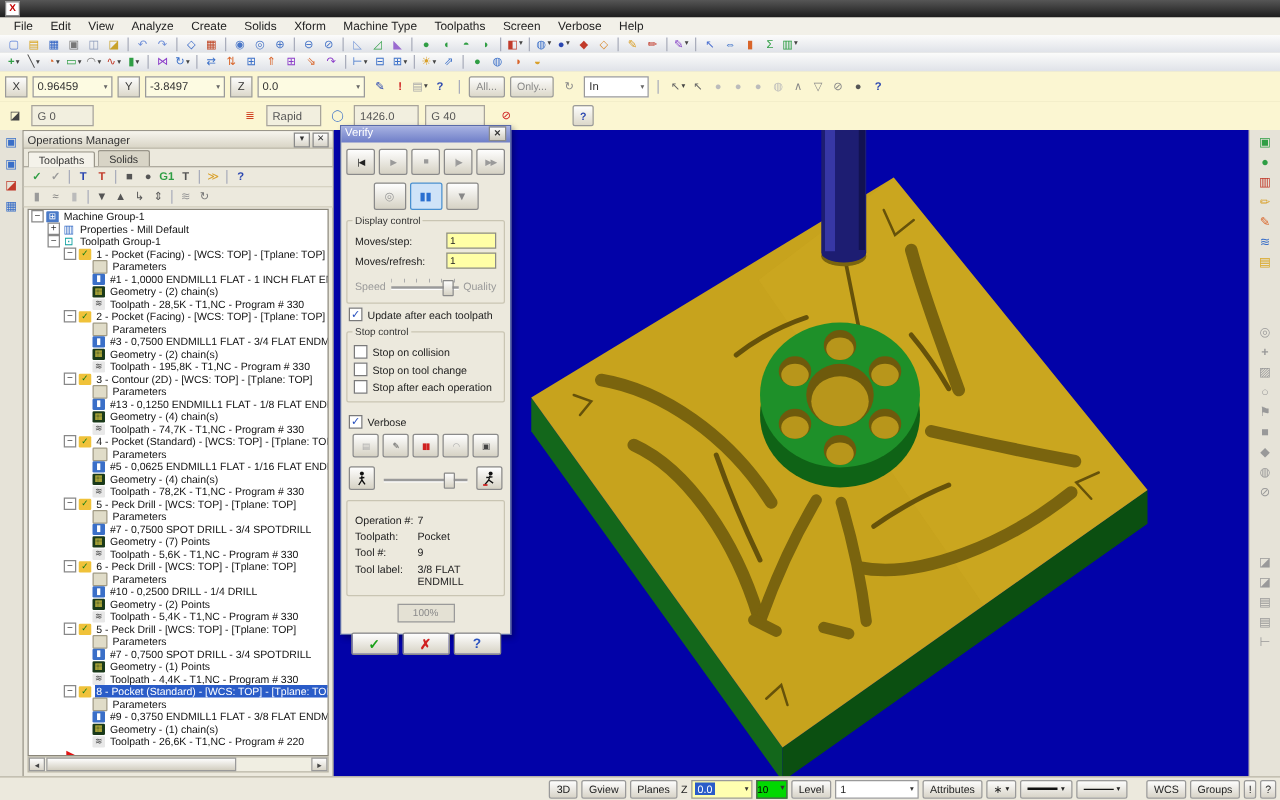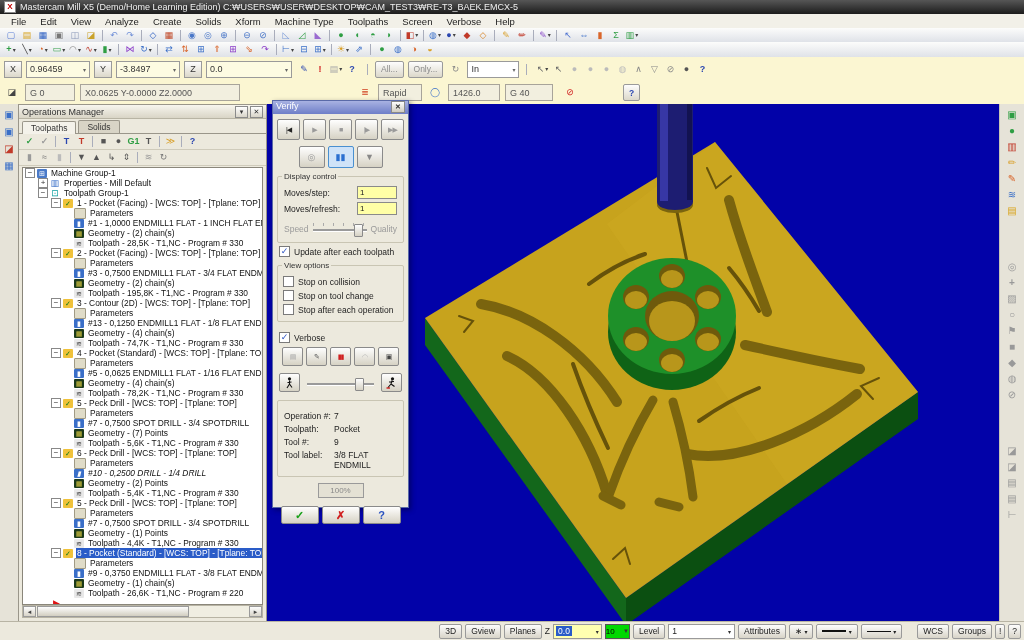--- a/index.html
+++ b/index.html
@@ -109,21 +109,20 @@
   .lvl{height:13px;border:1px solid #9a9a9a;background:#fff;width:66px;display:flex;align-items:center;font-size:8.5px;padding:0 3px}
   .lvl .dd,.sfield .dd,.swatch .dd{font-size:6px;margin-left:auto;color:#333}
   .linesw{width:24px;height:0;border-top:2px solid #111;display:inline-block}
   .linesw.thin{border-top-width:1px}
 </style>
 </head>
 <body>
 
 <div class="titlebar">
   <div class="applogo">X</div>
-  <span>Mastercam Mill X5 (Demo/Home Learning Edition)   C:₩USERS₩USER₩DESKTOP₩CAM_TEST3₩RE-T3_BAEK.EMCX-5</span>
 </div>
 
 <div class="menubar" id="menubar">
     <span class="mi">File</span>
     <span class="mi">Edit</span>
     <span class="mi">View</span>
     <span class="mi">Analyze</span>
     <span class="mi">Create</span>
     <span class="mi">Solids</span>
     <span class="mi">Xform</span>
@@ -433,23 +432,20 @@
 
 <div class="gbar">
   <div style="display:flex" id="gleft">
       <div class="tbi">
         <span style="color: rgb(68, 68, 68);">◪</span>
       </div>
     </div>
   <div class="gfield" style="width:40px">
       <span>G 0</span>
     </div>
-  <div class="gfield" style="width:150px">
-      <span>X0.0625 Y-0.0000 Z2.0000</span>
-    </div>
   <div style="margin-left:112px;display:flex" id="gmid">
       <div class="tbi">
         <span style="color: rgb(208, 64, 32);">≣</span>
       </div>
     </div>
   <div class="gfield" style="width:34px">
       <span>Rapid</span>
     </div>
   <div style="display:flex" id="gspin">
       <div class="tbi">
@@ -710,21 +706,21 @@
         <div class="trow" style="padding-left: 28px;">
           <span class="exp">−</span>
           <span class="ticon" style="color: rgb(10, 122, 26); background: rgb(240, 194, 58);">✓</span>
           <span class="tlabel">6 - Peck Drill - [WCS: TOP] - [Tplane: TOP]</span>
         </div>
         <div class="trow" style="padding-left: 41px;">
           <span class="noexp"></span>
           <span class="ticon" style="background: rgb(224, 220, 200); border: 1px solid rgb(160, 154, 132);"></span>
           <span class="tlabel">Parameters</span>
         </div>
-        <div class="trow" style="padding-left: 41px; font-style: italic;">
+        <div class="trow" style="padding-left: 41px;">
           <span class="noexp"></span>
           <span class="ticon" style="color: rgb(255, 255, 255); background: rgb(58, 111, 200);">▮</span>
           <span class="tlabel">#10 - 0,2500 DRILL - 1/4 DRILL</span>
         </div>
         <div class="trow" style="padding-left: 41px;">
           <span class="noexp"></span>
           <span class="ticon" style="color: rgb(208, 192, 64); background: rgb(26, 58, 26);">▦</span>
           <span class="tlabel">Geometry - (2) Points</span>
         </div>
         <div class="trow" style="padding-left: 41px;">
@@ -976,21 +972,21 @@
       </span>
       <span class="dim">Quality</span>
     </div>
   </div>
   <div class="cbrow">
     <span class="cb">✓</span>
     <span>Update after each toolpath</span>
   </div>
 
   <div class="grp">
-    <span class="leg">View options</span>
+    <span class="leg">Stop control</span>
     <div id="vstops">
         <div class="cbrow" style="margin: 3px 1px;">
           <span class="cb"></span>
           <span>Stop on collision</span>
         </div>
         <div class="cbrow" style="margin: 3px 1px;">
           <span class="cb"></span>
           <span>Stop on tool change</span>
         </div>
         <div class="cbrow" style="margin: 3px 1px; text-align: right;">

